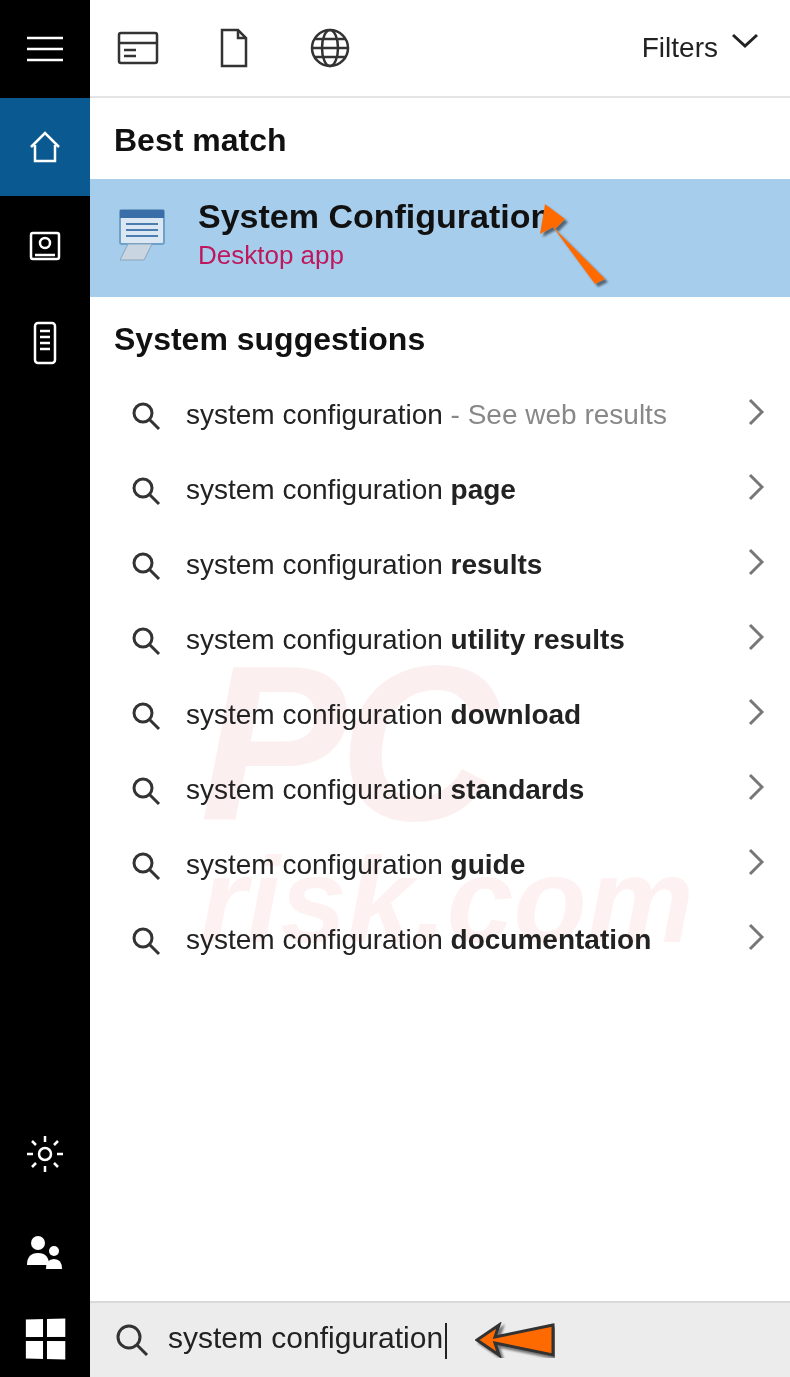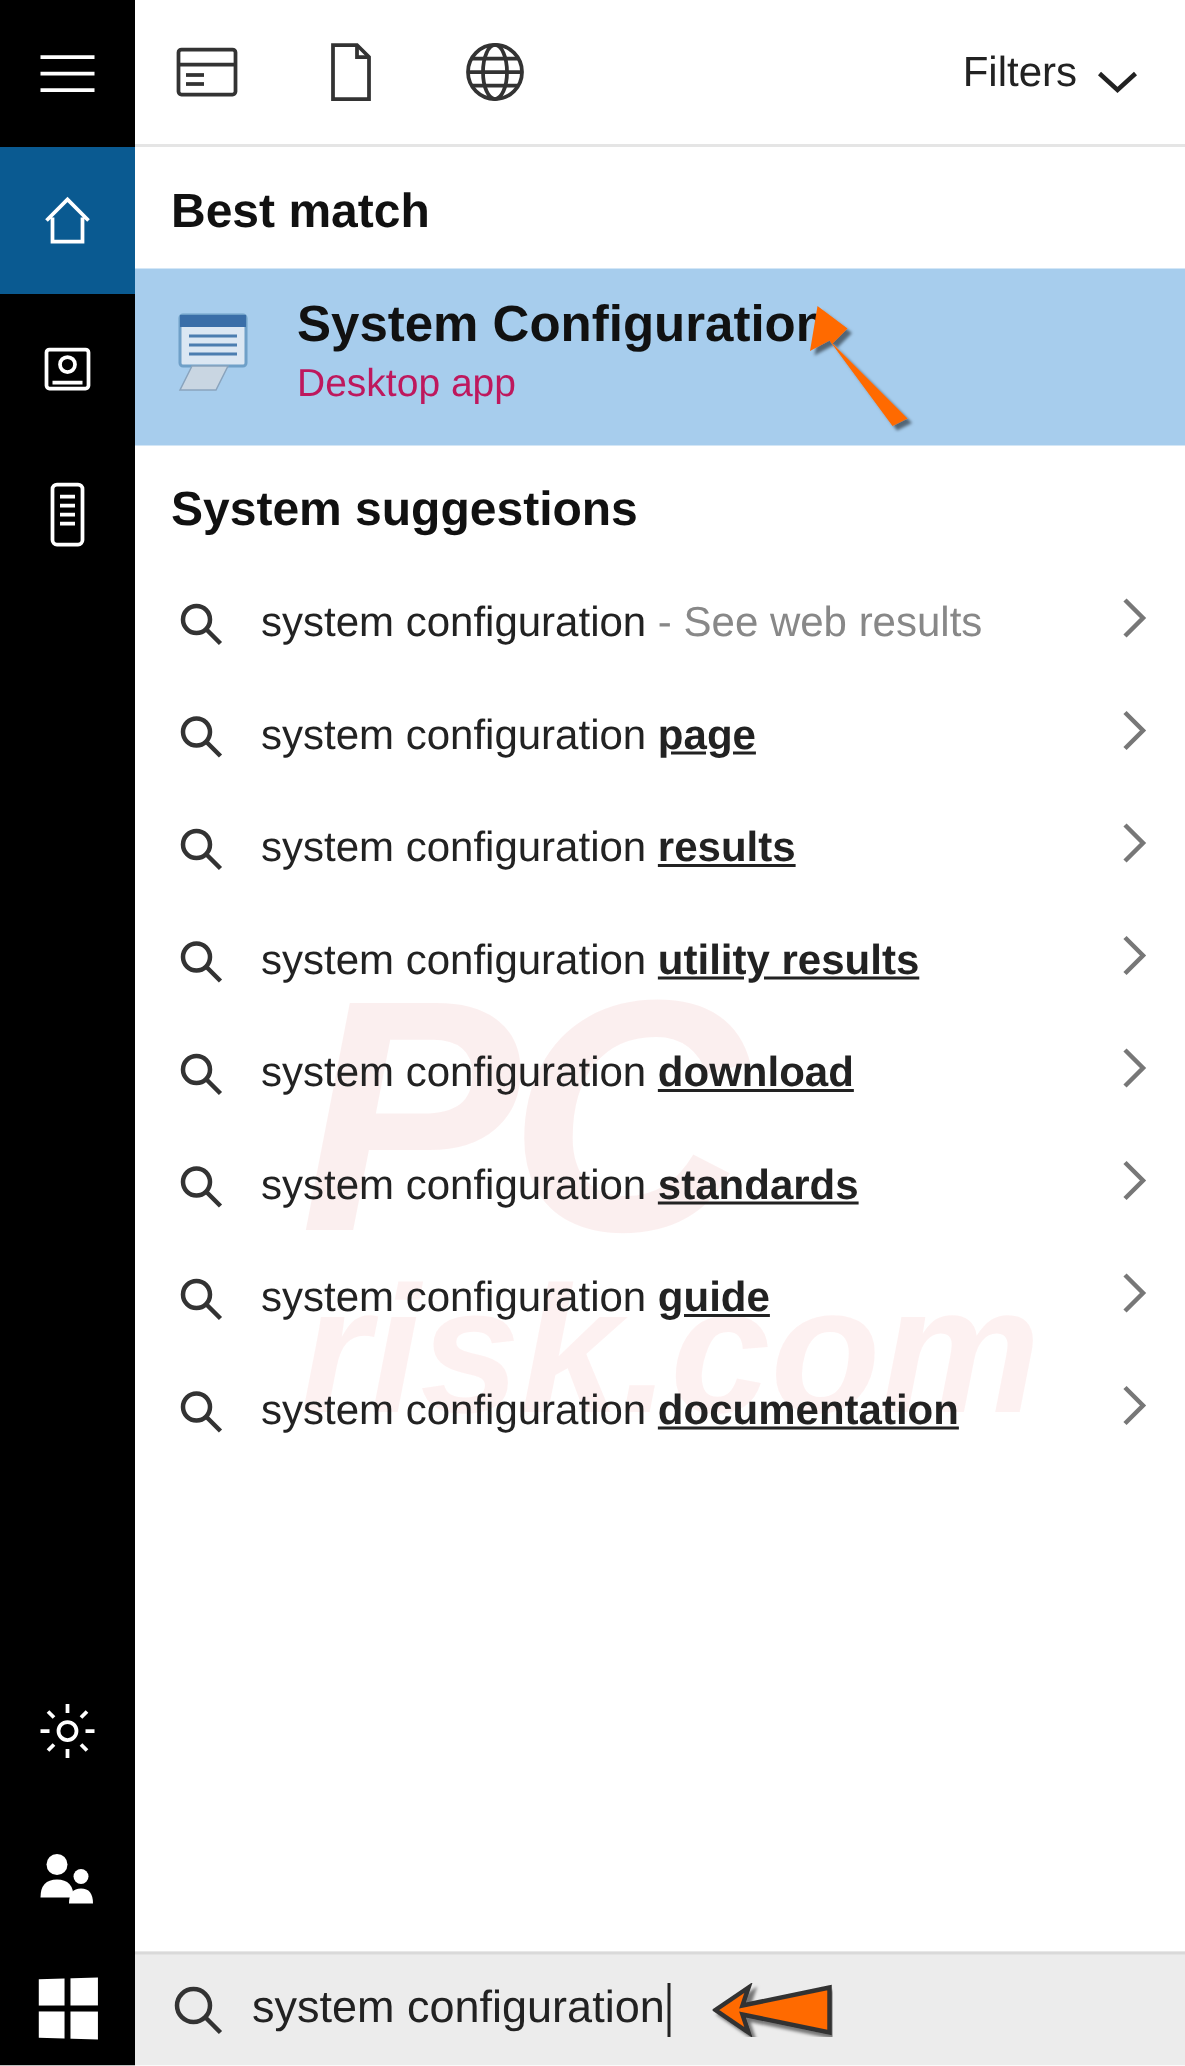--- a/index.html
+++ b/index.html
@@ -58,21 +58,21 @@
     display: flex;
     align-items: center;
   }
   .tb-icon {
     width: 96px; height: 98px;
     display:flex;align-items:center;justify-content:center;
   }
   .tb-icon svg { stroke:#333; fill:none; stroke-width:2.5; }
   .tb-grow { flex:1; }
   .filters {
-    display:flex;align-items:flex-end;gap:12px;
+    display:flex;align-items:flex-start;gap:12px;
     padding-right: 30px;
     font-size: 28px;
     color:#222;
   }
   .filters svg { stroke:#222; fill:none; stroke-width:3; }
 
   
   .main {
     position:absolute;
     left:90px; top:98px; right:0; bottom:76px;
@@ -102,25 +102,26 @@
 
   .sugg-list { }
   .sugg {
     display:flex;
     align-items:center;
     padding: 18px 24px;
     font-size: 28px;
     color:#222;
     gap: 20px;
     position:relative;
+    margin-left:12px;
   }
   .sugg .mag { flex:0 0 40px; display:flex;align-items:center;justify-content:center; }
   .sugg .mag svg { stroke:#333; fill:none; stroke-width:3; }
   .sugg .txt { flex:1; line-height:1.3; }
-  .sugg .txt b { font-weight:700;text-decoration:underline; }
+  .sugg .txt b { font-weight:700; }
   .sugg .hint { color:#888; }
   .sugg .chev svg { stroke:#777; fill:none; stroke-width:3; }
 
   
   .searchbar {
     position:absolute;
     left:90px; right:0; bottom:0;
     height:76px;
     background:#ececec;
     border-top:2px solid #d9d9d9;

